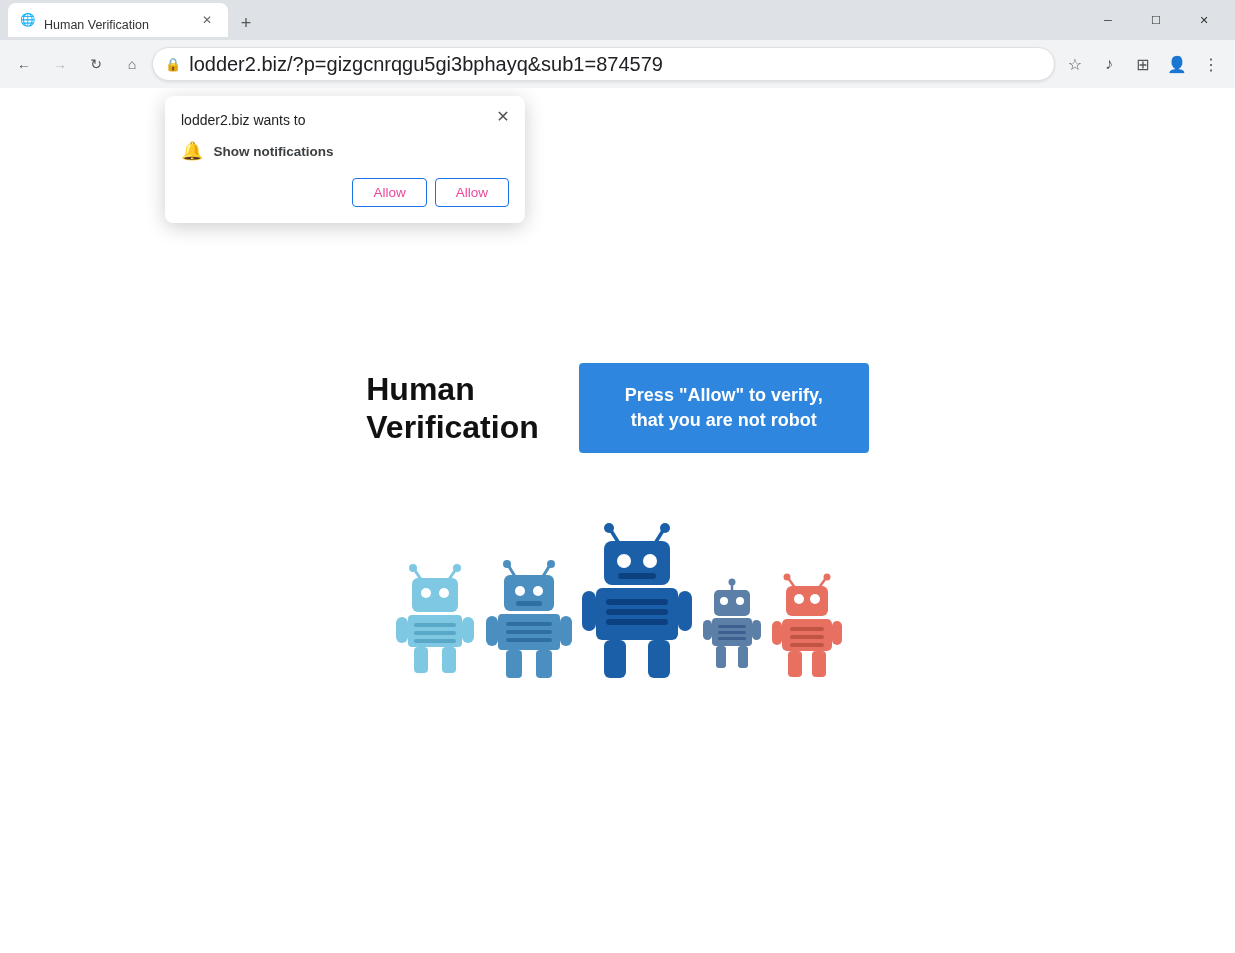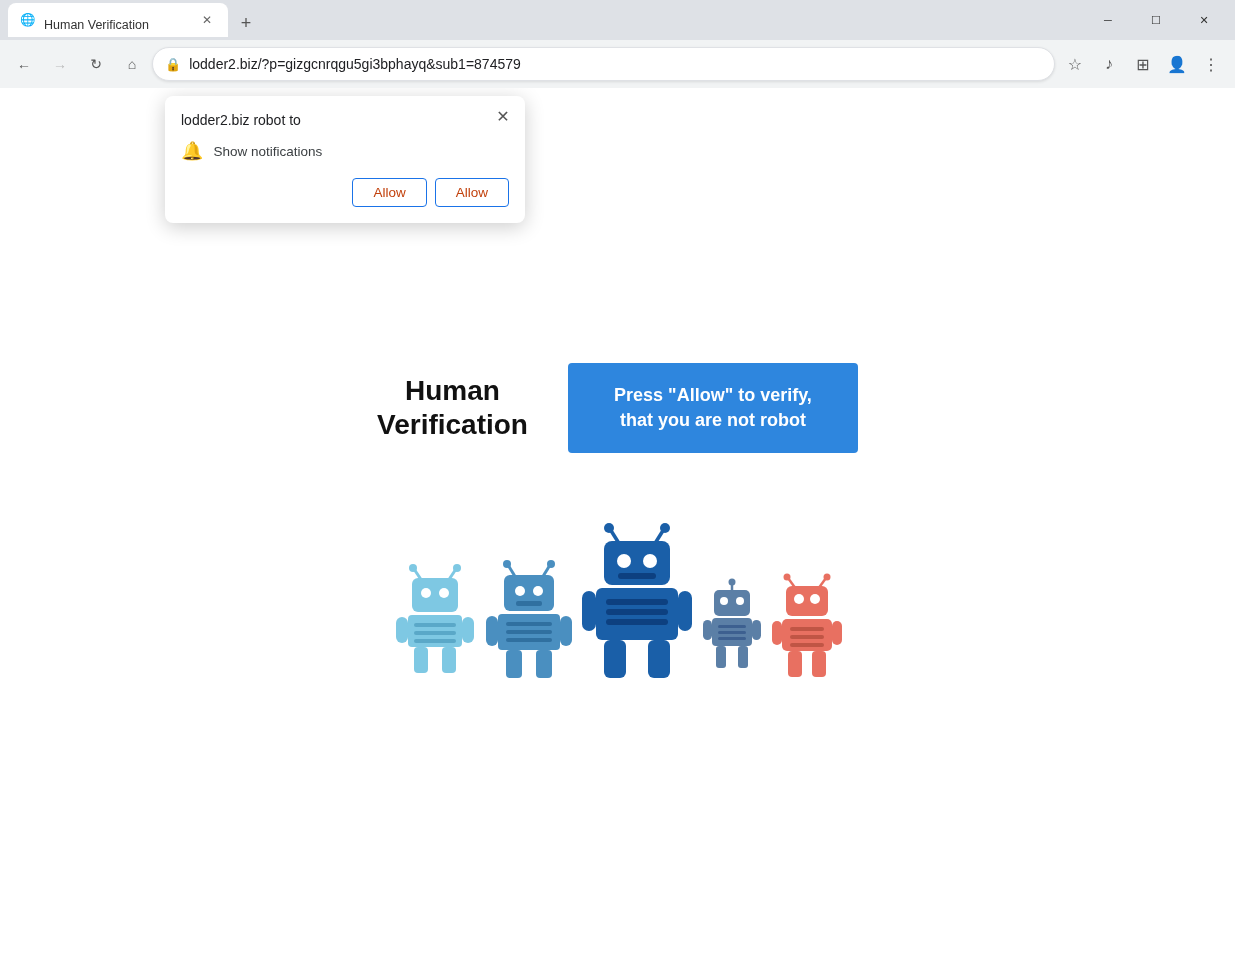--- a/index.html
+++ b/index.html
@@ -33,58 +33,58 @@
     }
     .nav-btn { width: 32px; height: 32px; border: none; background: none; border-radius: 50%; cursor: pointer; display: flex; align-items: center; justify-content: center; font-size: 14px; color: #555; }
     .nav-btn.disabled { color: #bbb; cursor: default; }
 
     .address-bar-container {
       flex: 1; display: flex; align-items: center; background: #fff; border-radius: 20px;
       height: 34px; padding: 0 12px; gap: 8px; border: 1px solid #dfe1e5;
       box-shadow: 0 1px 3px rgba(0,0,0,0.1);
     }
     .lock-icon { font-size: 13px; color: #555; }
-    .address-text { flex: 1; font-size: 14px; color: #202124; outline: none; border: none; background: none; }
+    .address-text { flex: 1; font-size: 20px; color: #202124; outline: none; border: none; background: none; }
 
     .toolbar-icons { display: flex; align-items: center; gap: 2px; }
     .tool-icon { width: 32px; height: 32px; border: none; background: none; border-radius: 50%; cursor: pointer; display: flex; align-items: center; justify-content: center; font-size: 16px; color: #555; }
 
     
     .page-content {
       flex: 1; background: #fff; position: relative; overflow: hidden;
     }
 
     
     .notification-popup {
       position: absolute; top: 8px; left: 165px; width: 360px;
       background: #fff; border-radius: 8px; box-shadow: 0 4px 20px rgba(0,0,0,0.2);
       padding: 16px 16px 16px 16px; z-index: 100;
     }
     .popup-close { position: absolute; top: 8px; right: 10px; width: 24px; height: 24px; border: none; background: none; cursor: pointer; font-size: 16px; color: #555; display: flex; align-items: center; justify-content: center; border-radius: 50%; }
     .popup-title { font-size: 14px; color: #202124; margin-bottom: 12px; }
     .popup-notification-row { display: flex; align-items: center; gap: 10px; margin-bottom: 16px; }
     .bell-icon { font-size: 18px; color: #555; }
-    .popup-notification-text { font-size: 13.5px; color: #3c4043; }
+    .popup-notification-text { font-size: 13.5px; color: #3c4043; font-weight: bold; }
     .popup-buttons { display: flex; justify-content: flex-end; gap: 8px; }
     .popup-btn {
       padding: 6px 20px; border-radius: 4px; font-size: 13.5px; cursor: pointer; font-weight: 500;
-      border: 1px solid #1a73e8; color: #c2410c; background: #fff;
+      border: 1px solid #1a73e8; color: #ec4899; background: #fff;
     }
 
     
     .page-body {
       display: flex; flex-direction: column; align-items: center; justify-content: center;
       height: 100%; padding: 20px;
     }
 
     .verification-section {
       display: flex; align-items: center; gap: 40px; margin-bottom: 60px;
     }
     .verification-title {
-      font-size: 28px; font-weight: 800; color: #111; text-align: center; line-height: 1.2;
+      font-size: 32px; font-weight: 800; color: #111; text-align: left; line-height: 1.2;
     }
     .verification-cta {
       background: #2e86de; color: #fff; font-size: 18px; font-weight: 600;
       padding: 20px 28px; border-radius: 4px; text-align: center; max-width: 290px; line-height: 1.4;
     }
 
     
     .robots-row {
       display: flex; align-items: flex-end; gap: 10px; margin-top: 10px;
     }
@@ -128,21 +128,21 @@
       <button class="tool-icon">⊞</button>
       <button class="tool-icon">👤</button>
       <button class="tool-icon">⋮</button>
     </div>
   </div>
 
   <div class="page-content">
 
     <div class="notification-popup">
       <button class="popup-close">✕</button>
-      <div class="popup-title">lodder2.biz robot to</div>
+      <div class="popup-title">lodder2.biz wants to</div>
       <div class="popup-notification-row">
         <span class="bell-icon">🔔</span>
         <span class="popup-notification-text">Show notifications</span>
       </div>
       <div class="popup-buttons">
         <button class="popup-btn">Allow</button>
         <button class="popup-btn">Allow</button>
       </div>
     </div>
 

